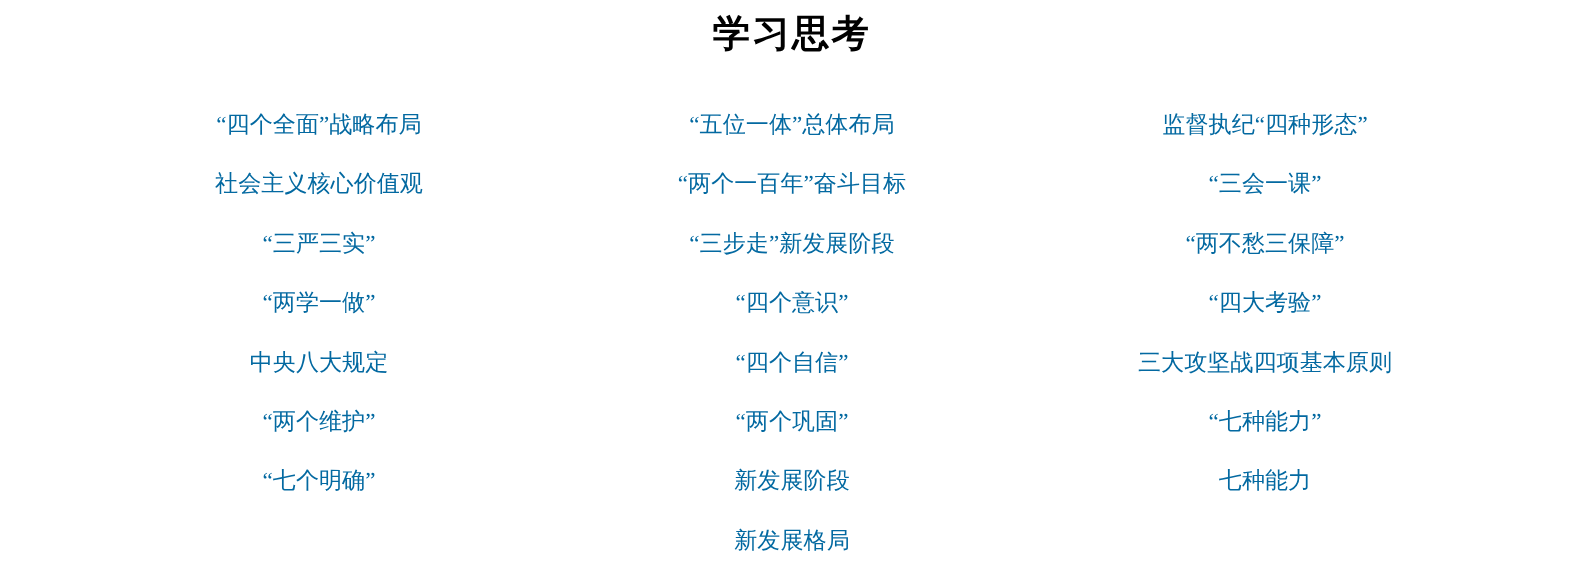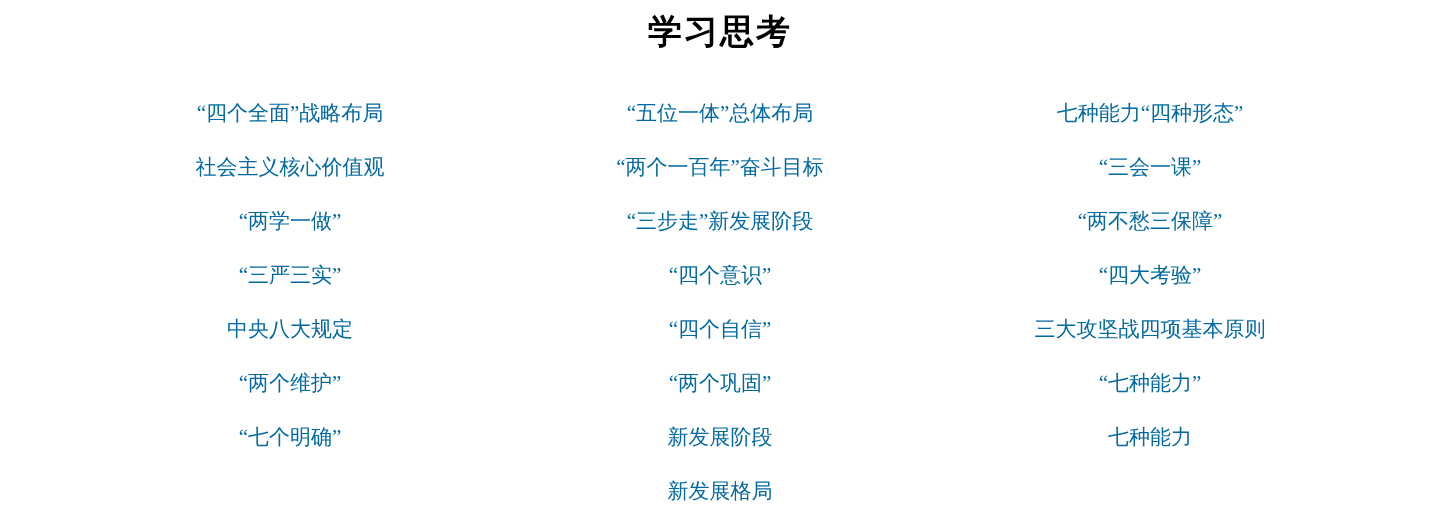--- a/index.html
+++ b/index.html
@@ -58,40 +58,40 @@
 <body>
 
 <div class="page">
   <h1 class="page-title">学习思考</h1>
 
   <div class="columns">
 
     <div class="column col-1">
       <div class="entry">“四个全面”战略布局</div>
       <div class="entry">社会主义核心价值观</div>
+      <div class="entry">“三严三实”</div>
       <div class="entry">“两学一做”</div>
-      <div class="entry">“三严三实”</div>
       <div class="entry">中央八大规定</div>
       <div class="entry">“两个维护”</div>
       <div class="entry">“七个明确”</div>
     </div>
 
     <div class="column col-2">
       <div class="entry">“五位一体”总体布局</div>
       <div class="entry">“两个一百年”奋斗目标</div>
       <div class="entry">“三步走”新发展阶段</div>
       <div class="entry">“四个意识”</div>
       <div class="entry">“四个自信”</div>
       <div class="entry">“两个巩固”</div>
       <div class="entry">新发展阶段</div>
       <div class="entry">新发展格局</div>
     </div>
 
     <div class="column col-3">
-      <div class="entry">七种能力“四种形态”</div>
+      <div class="entry">监督执纪“四种形态”</div>
       <div class="entry">“三会一课”</div>
       <div class="entry">“两不愁三保障”</div>
       <div class="entry">“四大考验”</div>
       <div class="entry">三大攻坚战四项基本原则</div>
       <div class="entry">“七种能力”</div>
       <div class="entry">七种能力</div>
     </div>
 
   </div>
 </div>

